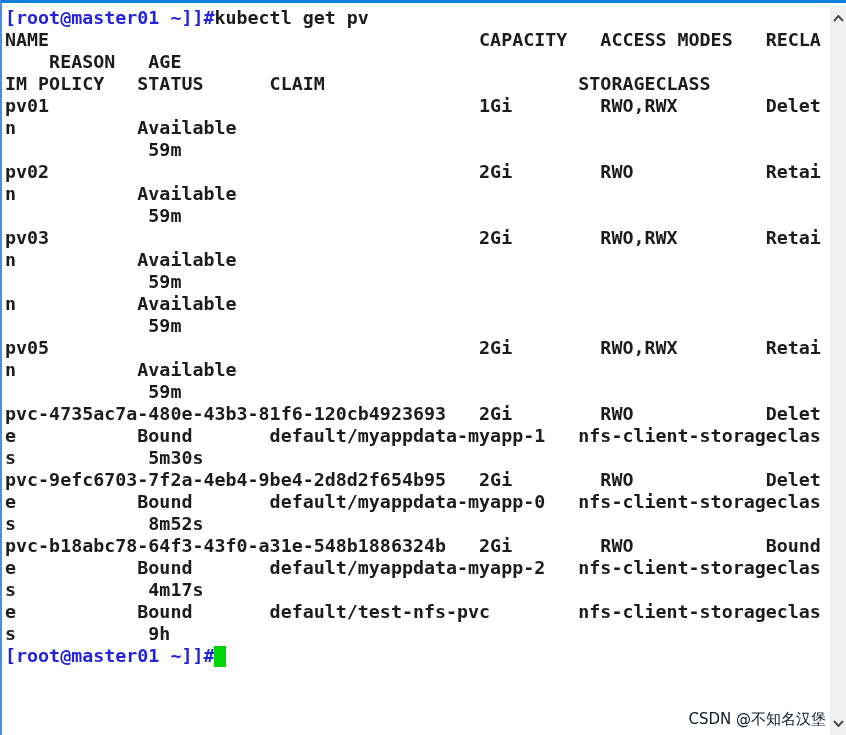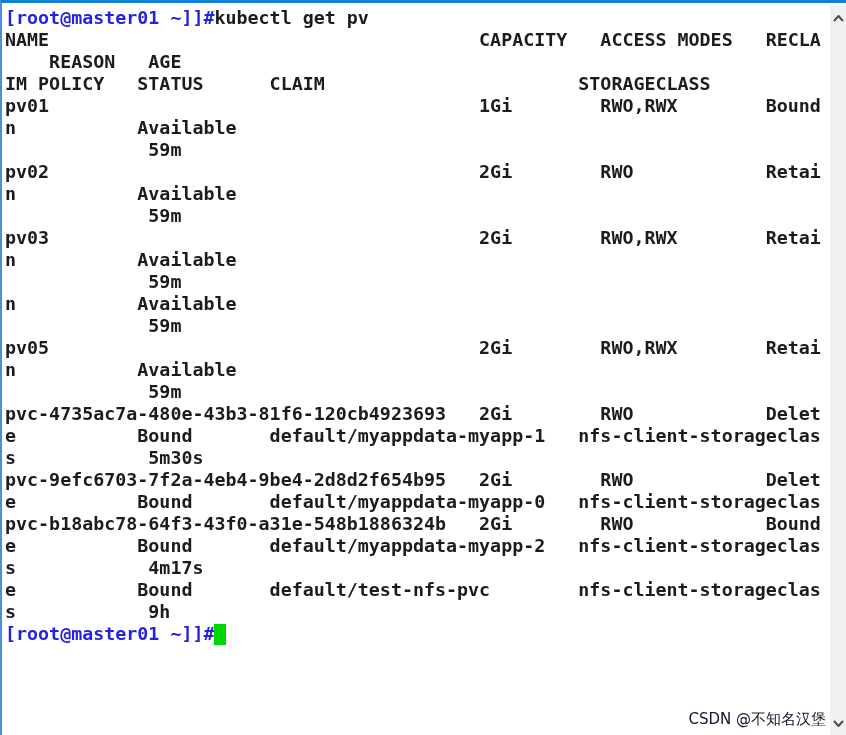--- a/index.html
+++ b/index.html
@@ -63,39 +63,40 @@
 </head>
 <body>
 
 <div class="window">
 
   <div class="screen" id="screen">
       <div class="line"><span class="prompt">[root@master01 ~]]#</span><span class="cmd">kubectl get pv</span></div>
       <div class="line">NAME                                       CAPACITY   ACCESS MODES   RECLA</div>
       <div class="line">    REASON   AGE</div>
       <div class="line">IM POLICY   STATUS      CLAIM                       STORAGECLASS          </div>
-      <div class="line">pv01                                       1Gi        RWO,RWX        Bound</div>
+      <div class="line">pv01                                       1Gi        RWO,RWX        Delet</div>
       <div class="line">n           Available                                                     </div>
       <div class="line">             59m</div>
       <div class="line">pv02                                       2Gi        RWO            Retai</div>
       <div class="line">n           Available                                                     </div>
       <div class="line">             59m</div>
       <div class="line">pv03                                       2Gi        RWO,RWX        Retai</div>
       <div class="line">n           Available                                                     </div>
       <div class="line">             59m</div>
       <div class="line">n           Available                                                     </div>
       <div class="line">             59m</div>
       <div class="line">pv05                                       2Gi        RWO,RWX        Retai</div>
       <div class="line">n           Available                                                     </div>
       <div class="line">             59m</div>
       <div class="line">pvc-4735ac7a-480e-43b3-81f6-120cb4923693   2Gi        RWO            Delet</div>
       <div class="line">e           Bound       default/myappdata-myapp-1   nfs-client-storageclas</div>
       <div class="line">s            5m30s</div>
       <div class="line">pvc-9efc6703-7f2a-4eb4-9be4-2d8d2f654b95   2Gi        RWO            Delet</div>
       <div class="line">e           Bound       default/myappdata-myapp-0   nfs-client-storageclas</div>
+      <div class="line">s            8m52s</div>
       <div class="line">pvc-b18abc78-64f3-43f0-a31e-548b1886324b   2Gi        RWO            Bound</div>
       <div class="line">e           Bound       default/myappdata-myapp-2   nfs-client-storageclas</div>
       <div class="line">s            4m17s</div>
       <div class="line">e           Bound       default/test-nfs-pvc        nfs-client-storageclas</div>
       <div class="line">s            9h</div>
       <div class="line"><span class="prompt">[root@master01 ~]]#</span><span class="cursor"> </span></div>
     </div>
 
   <div class="scrollbar">
     <div class="sb-arrow up">

